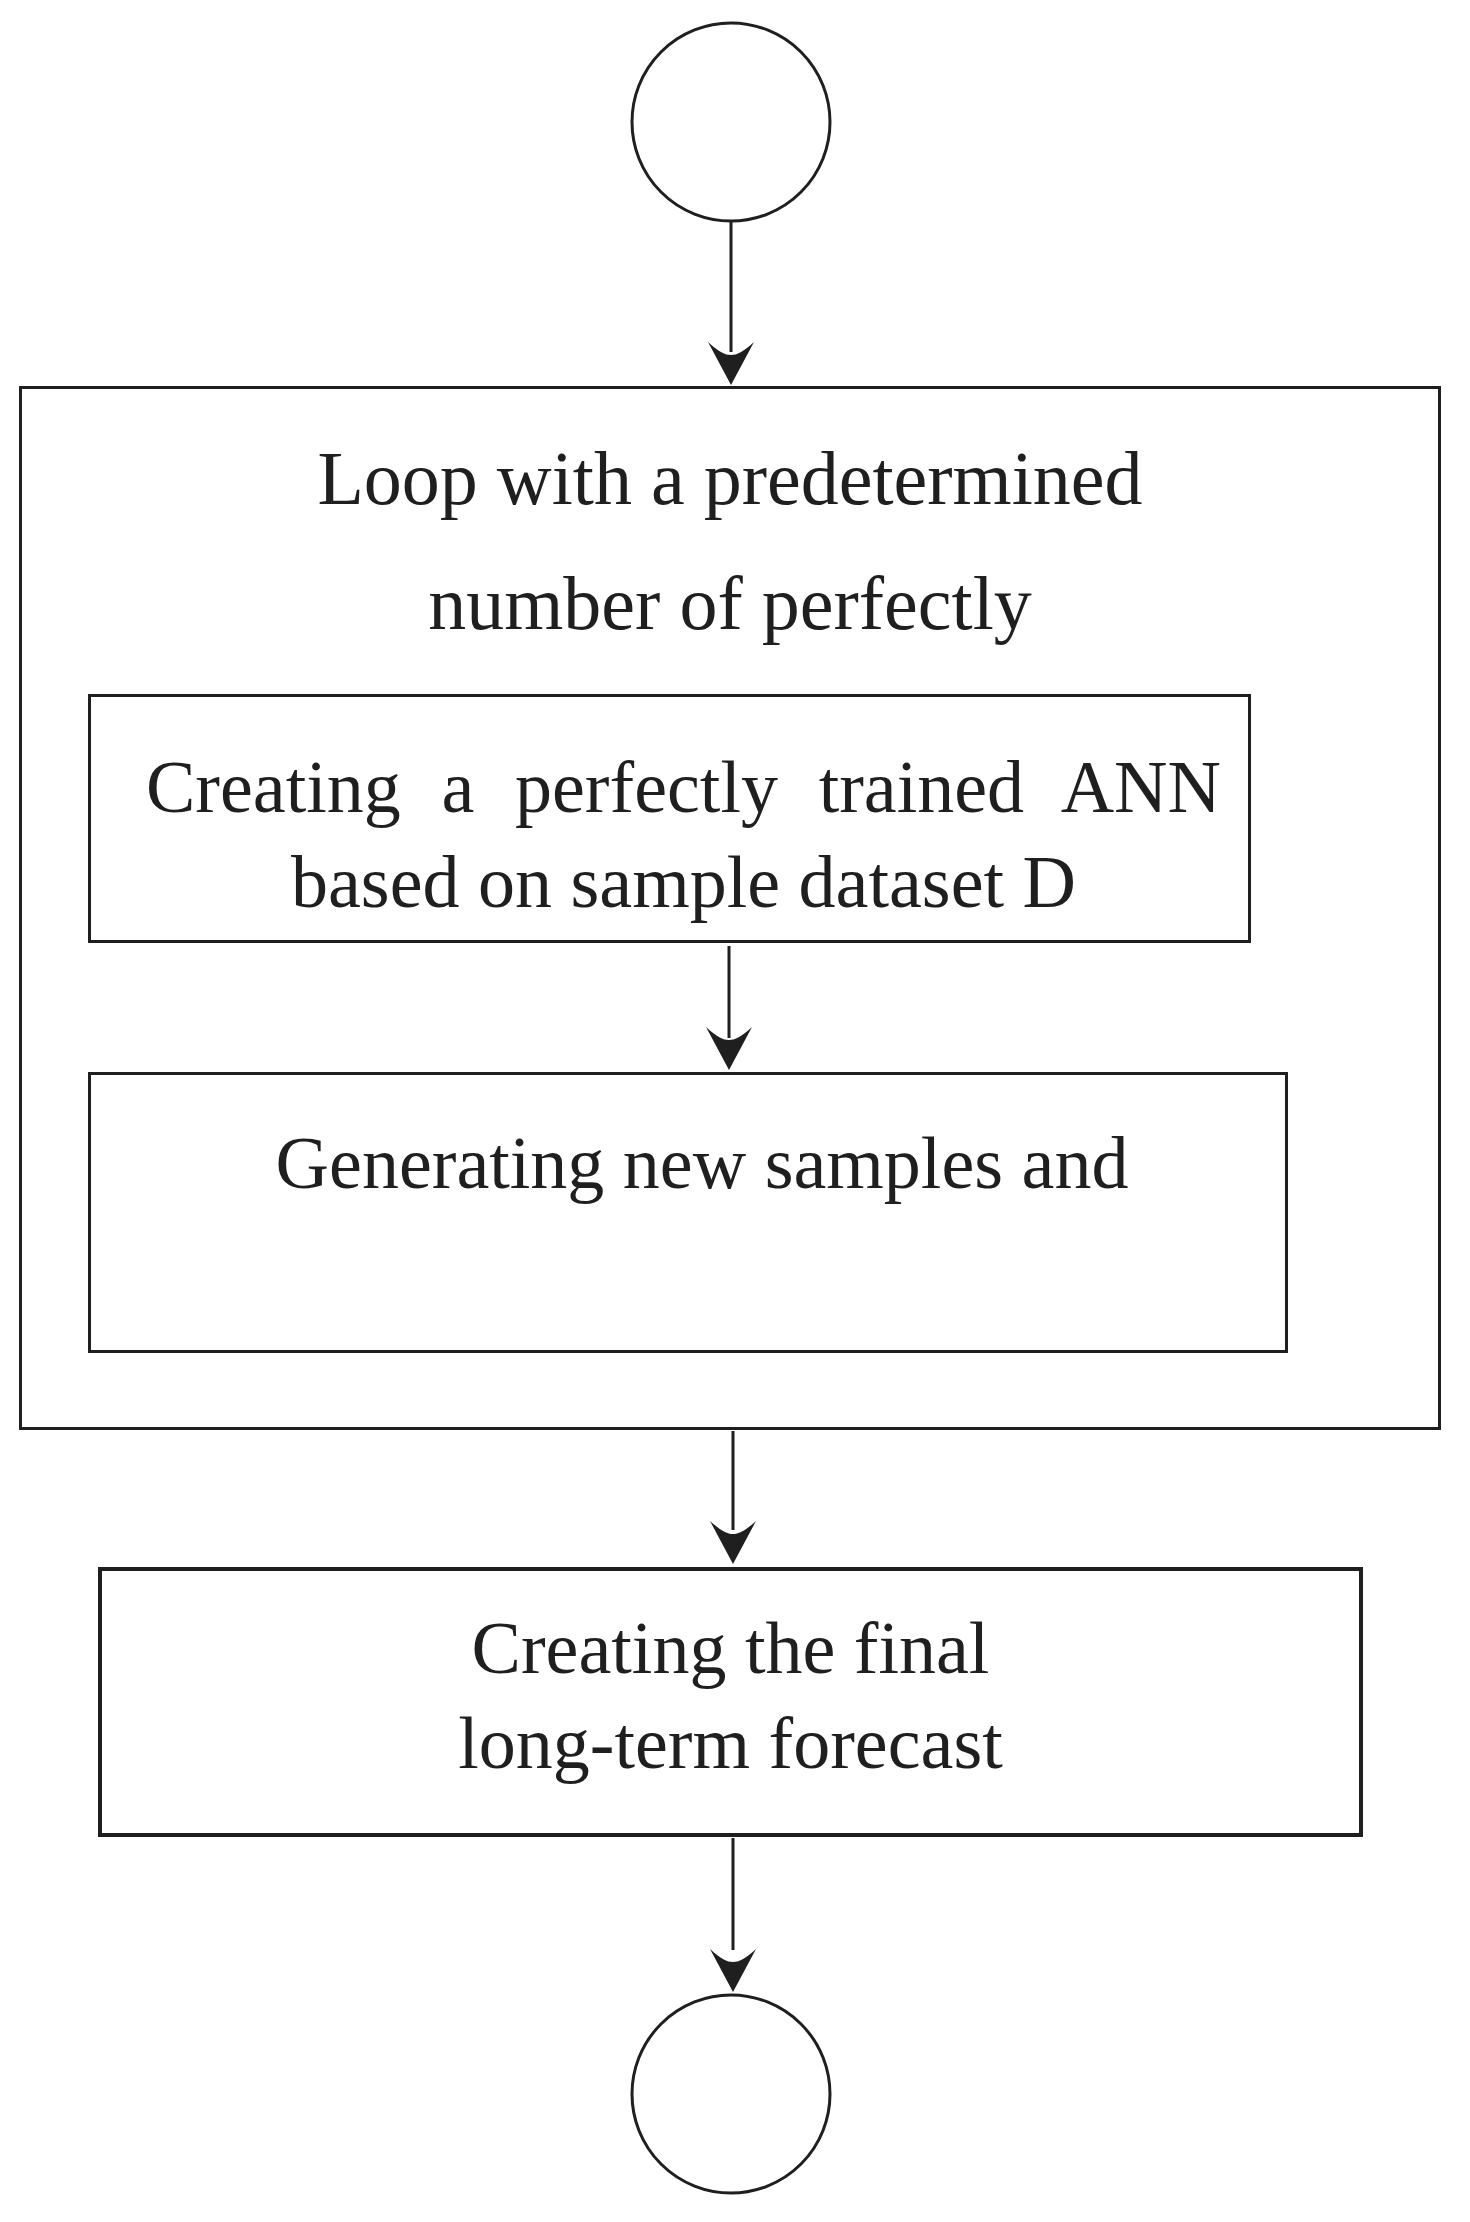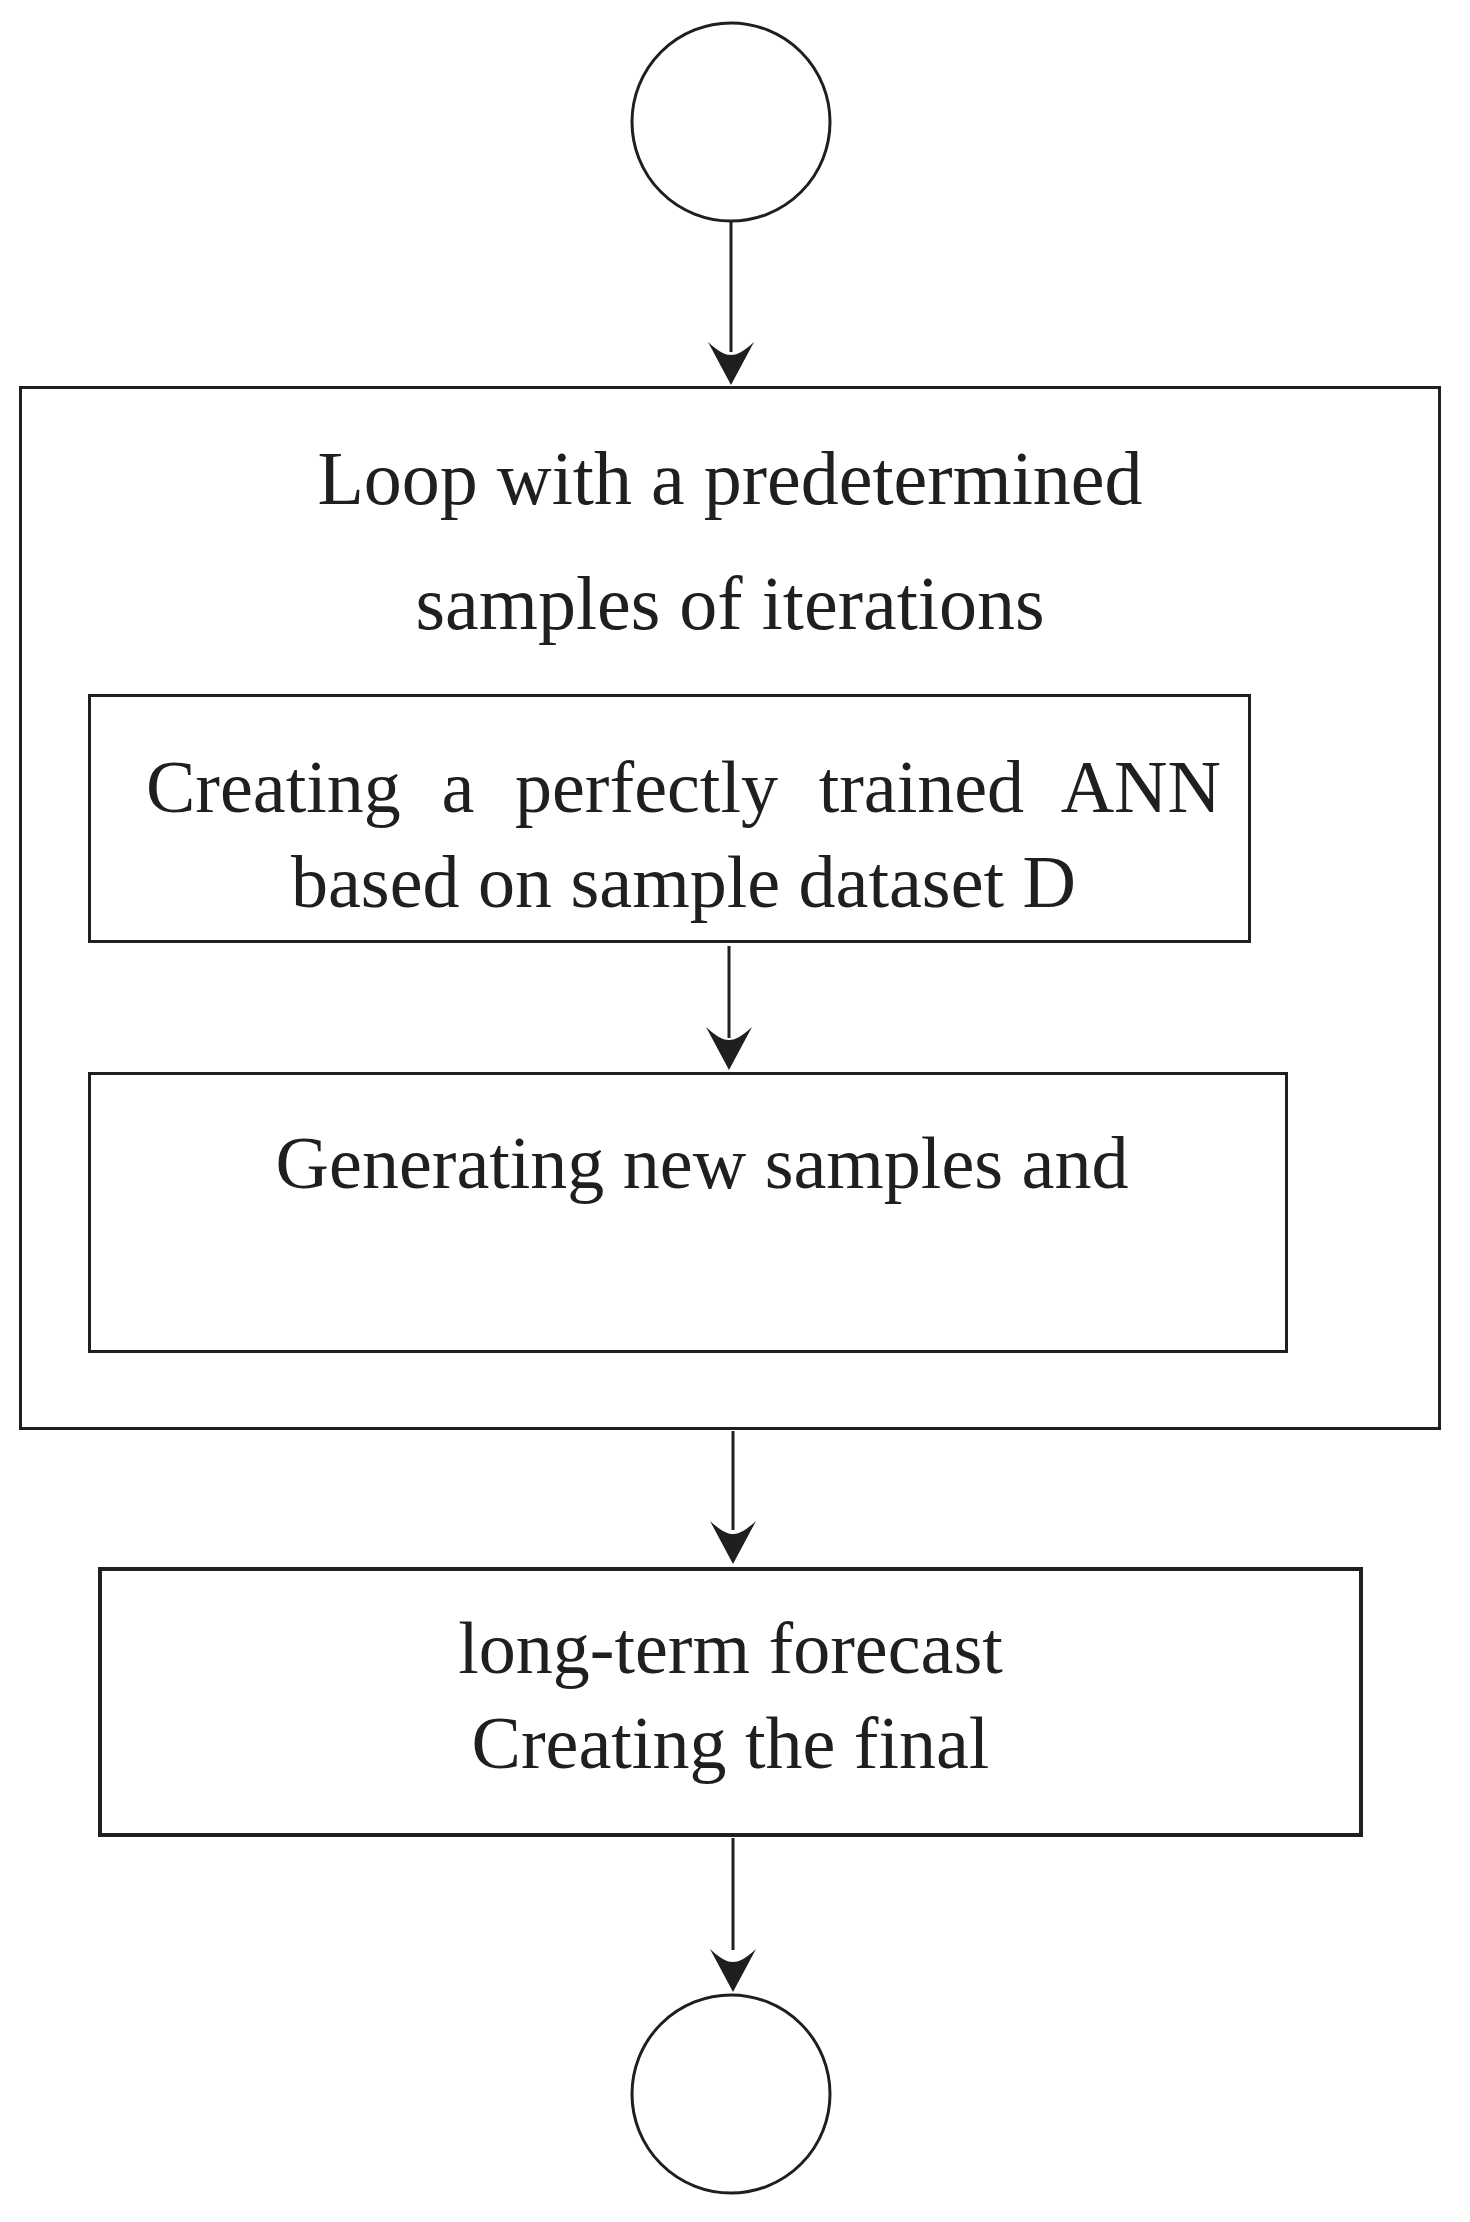--- a/index.html
+++ b/index.html
@@ -124,37 +124,37 @@
       <line x1="733" y1="1838" x2="733" y2="1950" stroke="#1f1f1f" stroke-width="3"></line>
       <path d="M733,1992 L710,1949 C721,1959 727,1962 733,1962 C739,1962 745,1959 756,1949 Z" fill="#1f1f1f"></path>
     </g>
 
     <circle cx="731" cy="2094" r="99" fill="none" stroke="#1f1f1f" stroke-width="3"></circle>
   </svg>
 
   <div class="box loop-box">
     <div class="loop-title">
       <span class="tline">Loop with a predetermined</span>
-      <span class="tline">samples of iterations</span>
+      <span class="tline">number of perfectly</span>
     </div>
   </div>
 
   <div class="box step-box-1">
     <div class="step-text">
       <span class="jline">Creating a perfectly trained ANN</span>
       <span class="lline">based on sample dataset D</span>
     </div>
   </div>
 
   <div class="box step-box-2">
     <div class="step-text">
       <span class="lline">Generating new samples and</span>
     </div>
   </div>
 
   <div class="box final-box">
     <div class="final-text">
+      <span class="cline">Creating the final</span>
       <span class="cline">long-term forecast</span>
-      <span class="cline">Creating the final</span>
     </div>
   </div>
 
 </div>
 
 </body></html>

